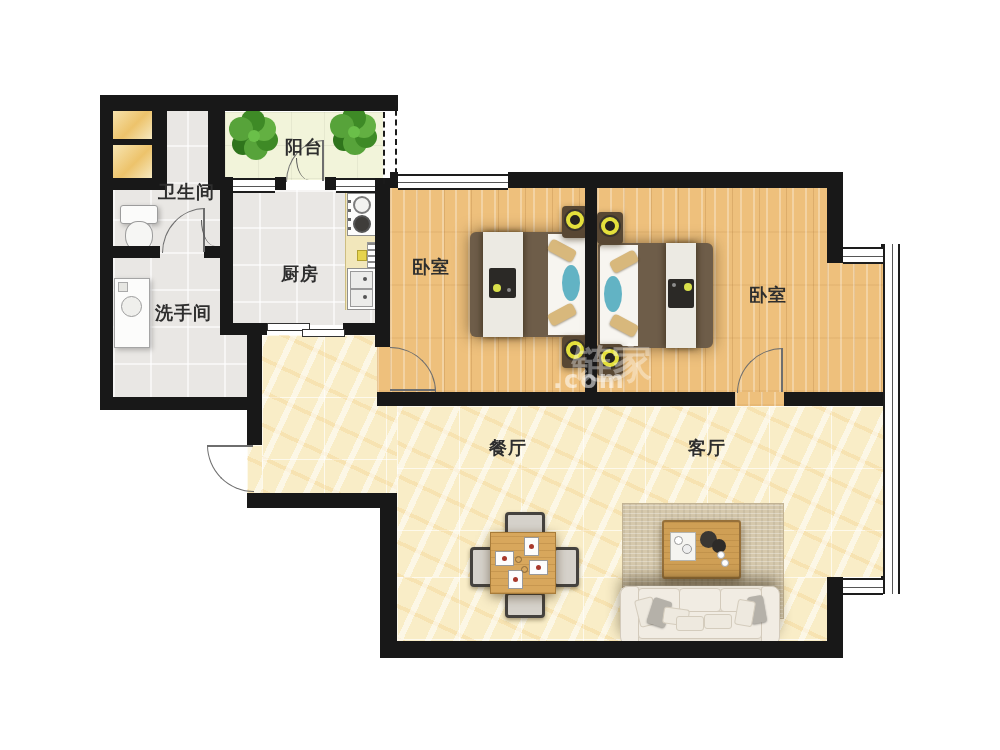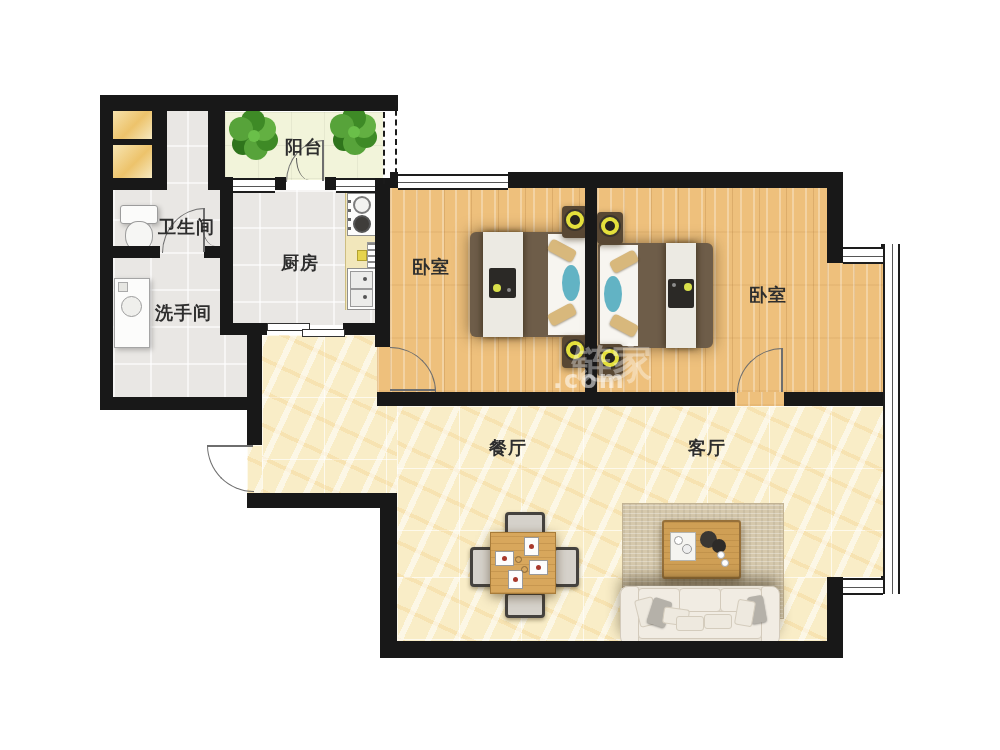--- a/index.html
+++ b/index.html
@@ -245,22 +245,22 @@
   <div class="abs furn sofa-cushion" style="left:638px;top:611px;width:122px;height:26px;z-index:9;"></div>
   <div class="abs furn w-pillow" style="left:637px;top:598px;width:17px;height:26px;transform:rotate(-14deg);z-index:9;"></div>
   <div class="abs furn g-pillow" style="left:650px;top:599px;width:19px;height:27px;transform:rotate(18deg);z-index:9;"></div>
   <div class="abs furn w-pillow" style="left:663px;top:608px;width:24px;height:15px;transform:rotate(8deg);z-index:9;"></div>
   <div class="abs furn w-pillow" style="left:676px;top:616px;width:26px;height:13px;z-index:9;"></div>
   <div class="abs furn w-pillow" style="left:704px;top:614px;width:26px;height:13px;z-index:9;"></div>
   <div class="abs furn g-pillow" style="left:749px;top:596px;width:16px;height:27px;transform:rotate(-10deg);z-index:9;"></div>
   <div class="abs furn w-pillow" style="left:736px;top:600px;width:16px;height:24px;transform:rotate(10deg);z-index:9;"></div>
 
   <div class="abs room-label" style="left:285px;top:135px;">阳台</div>
-  <div class="abs room-label" style="left:158px;top:215px;">卫生间</div>
-  <div class="abs room-label" style="left:281px;top:251px;">厨房</div>
+  <div class="abs room-label" style="left:158px;top:180px;">卫生间</div>
+  <div class="abs room-label" style="left:281px;top:262px;">厨房</div>
   <div class="abs room-label" style="left:155px;top:301px;">洗手间</div>
   <div class="abs room-label" style="left:412px;top:255px;">卧室</div>
   <div class="abs room-label" style="left:749px;top:283px;">卧室</div>
   <div class="abs room-label" style="left:489px;top:436px;">餐厅</div>
   <div class="abs room-label" style="left:688px;top:436px;">客厅</div>
 
   <div class="abs wm" style="left:572px;top:336px;font-size:40px;color:rgba(255,255,255,.38);">链家</div>
   <div class="abs wm" style="left:553px;top:366px;font-size:24px;letter-spacing:2px;">.com</div>
 
 </div>

